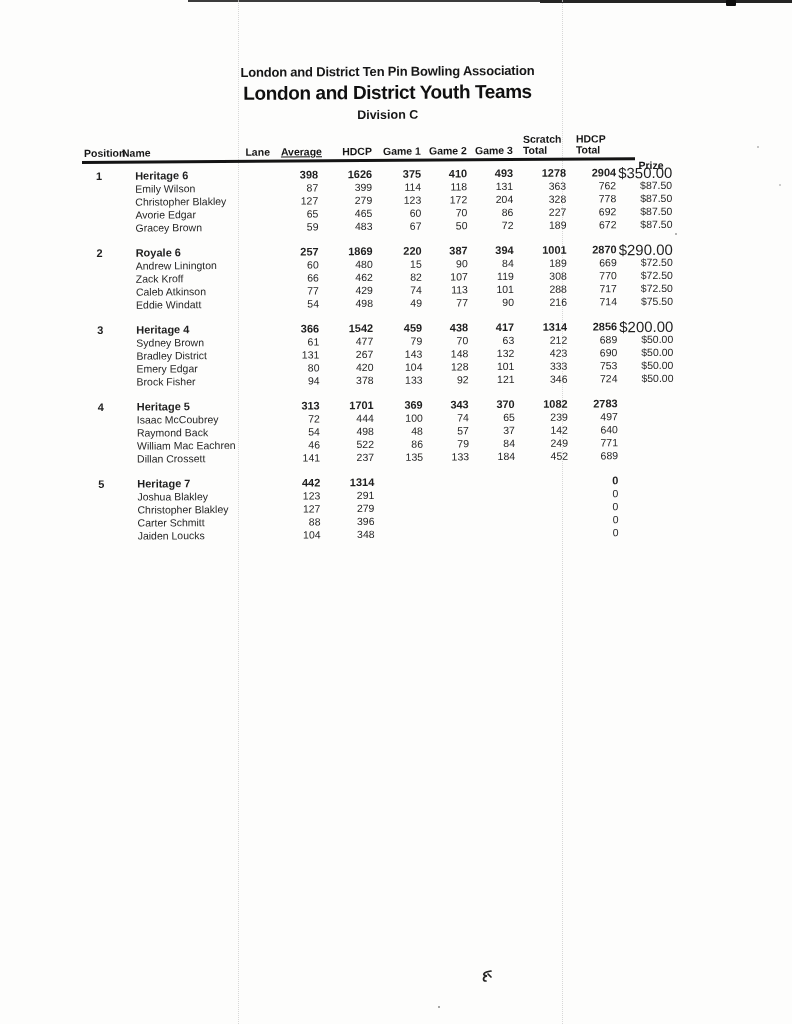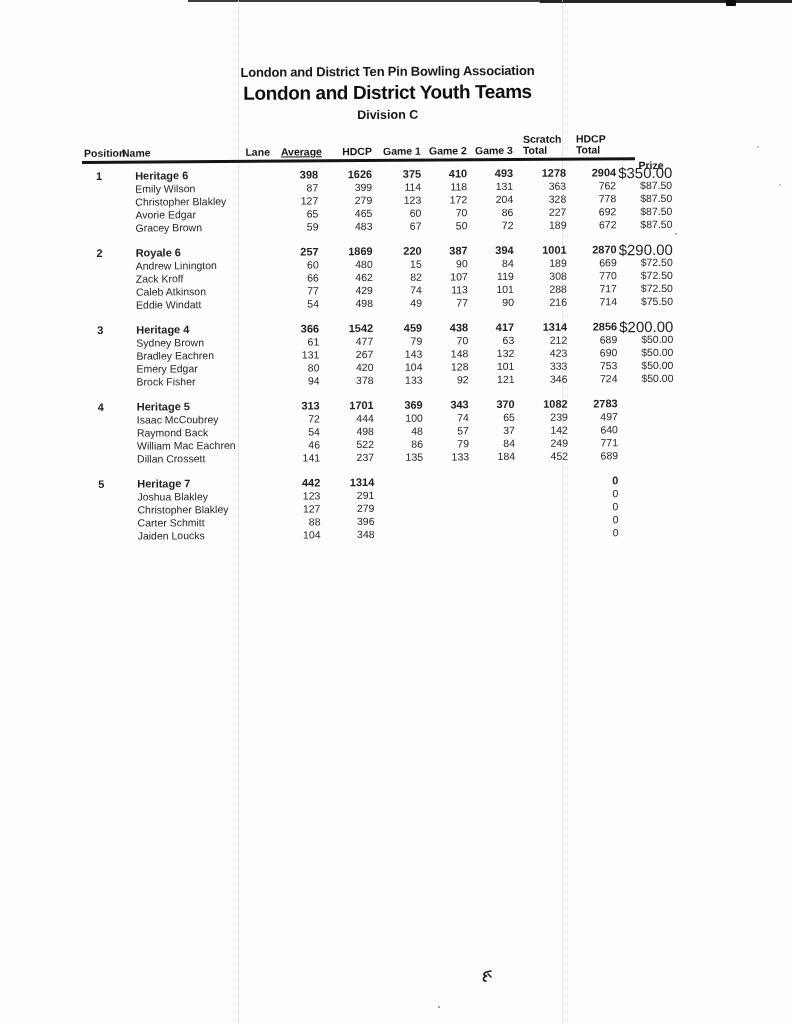--- a/index.html
+++ b/index.html
@@ -267,21 +267,21 @@
             <div class="cell c-hdcp">477</div>
             <div class="cell c-game1">79</div>
             <div class="cell c-game2">70</div>
             <div class="cell c-game3">63</div>
             <div class="cell c-scratch_total">212</div>
             <div class="cell c-hdcp_total">689</div>
             <div class="cell c-prize">$50.00</div>
           </div>
           <div class="grid row">
             <div class="cell c-position"></div>
-            <div class="cell c-name">Bradley Eachren</div>
+            <div class="cell c-name">Bradley District</div>
             <div class="cell c-lane"></div>
             <div class="cell c-average">131</div>
             <div class="cell c-hdcp">267</div>
             <div class="cell c-game1">143</div>
             <div class="cell c-game2">148</div>
             <div class="cell c-game3">132</div>
             <div class="cell c-scratch_total">423</div>
             <div class="cell c-hdcp_total">690</div>
             <div class="cell c-prize">$50.00</div>
           </div>

